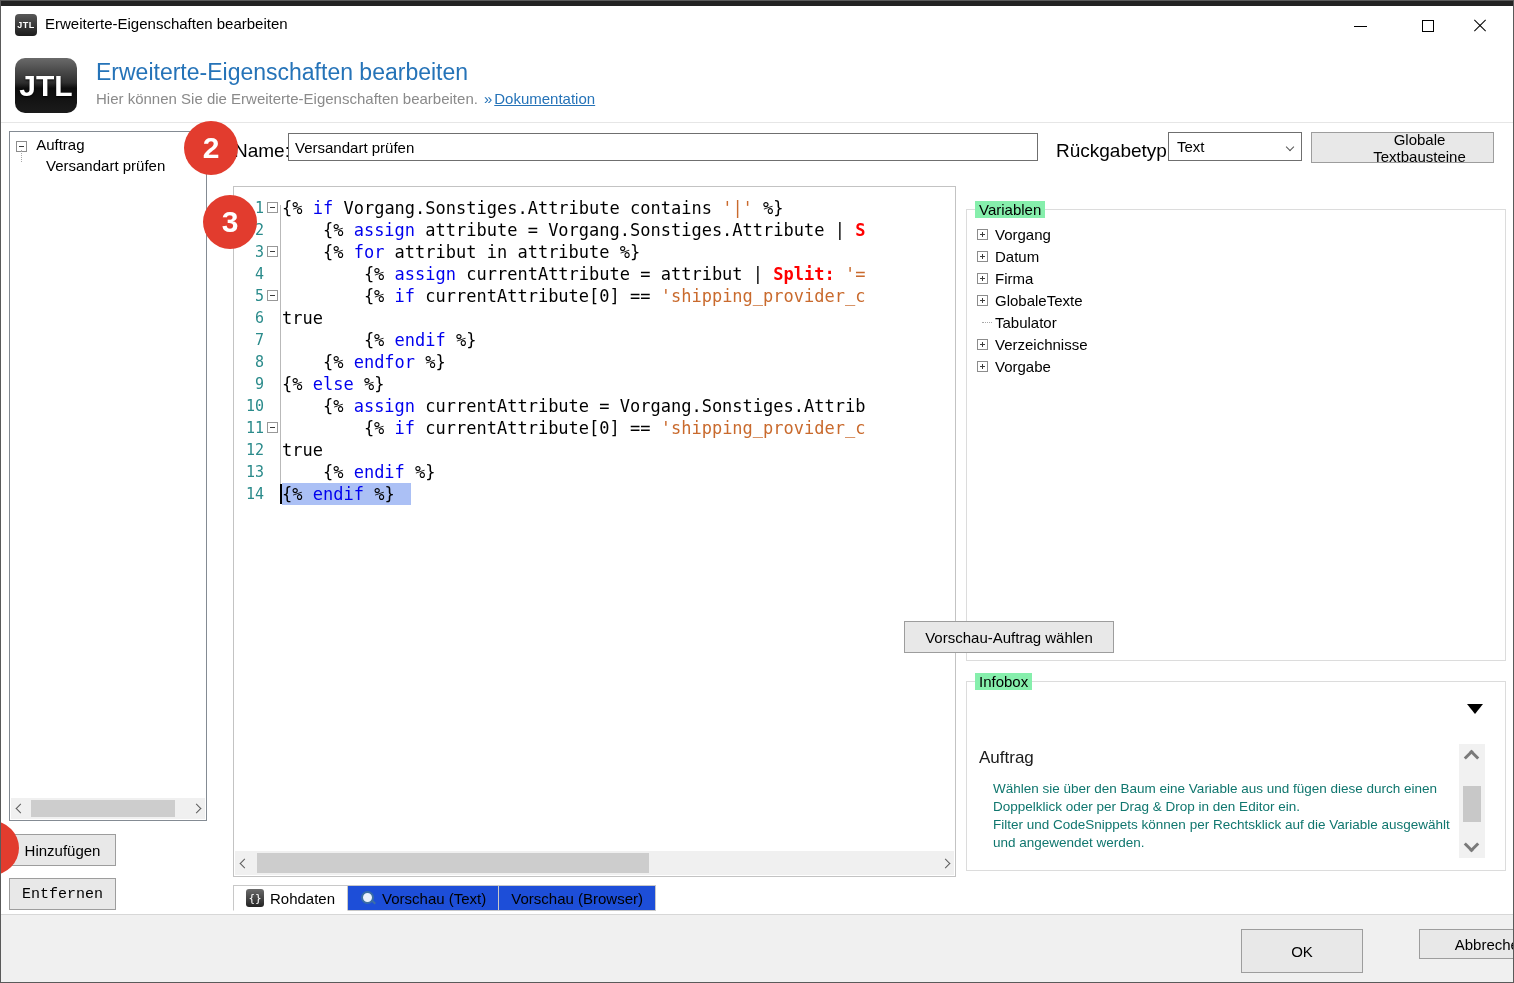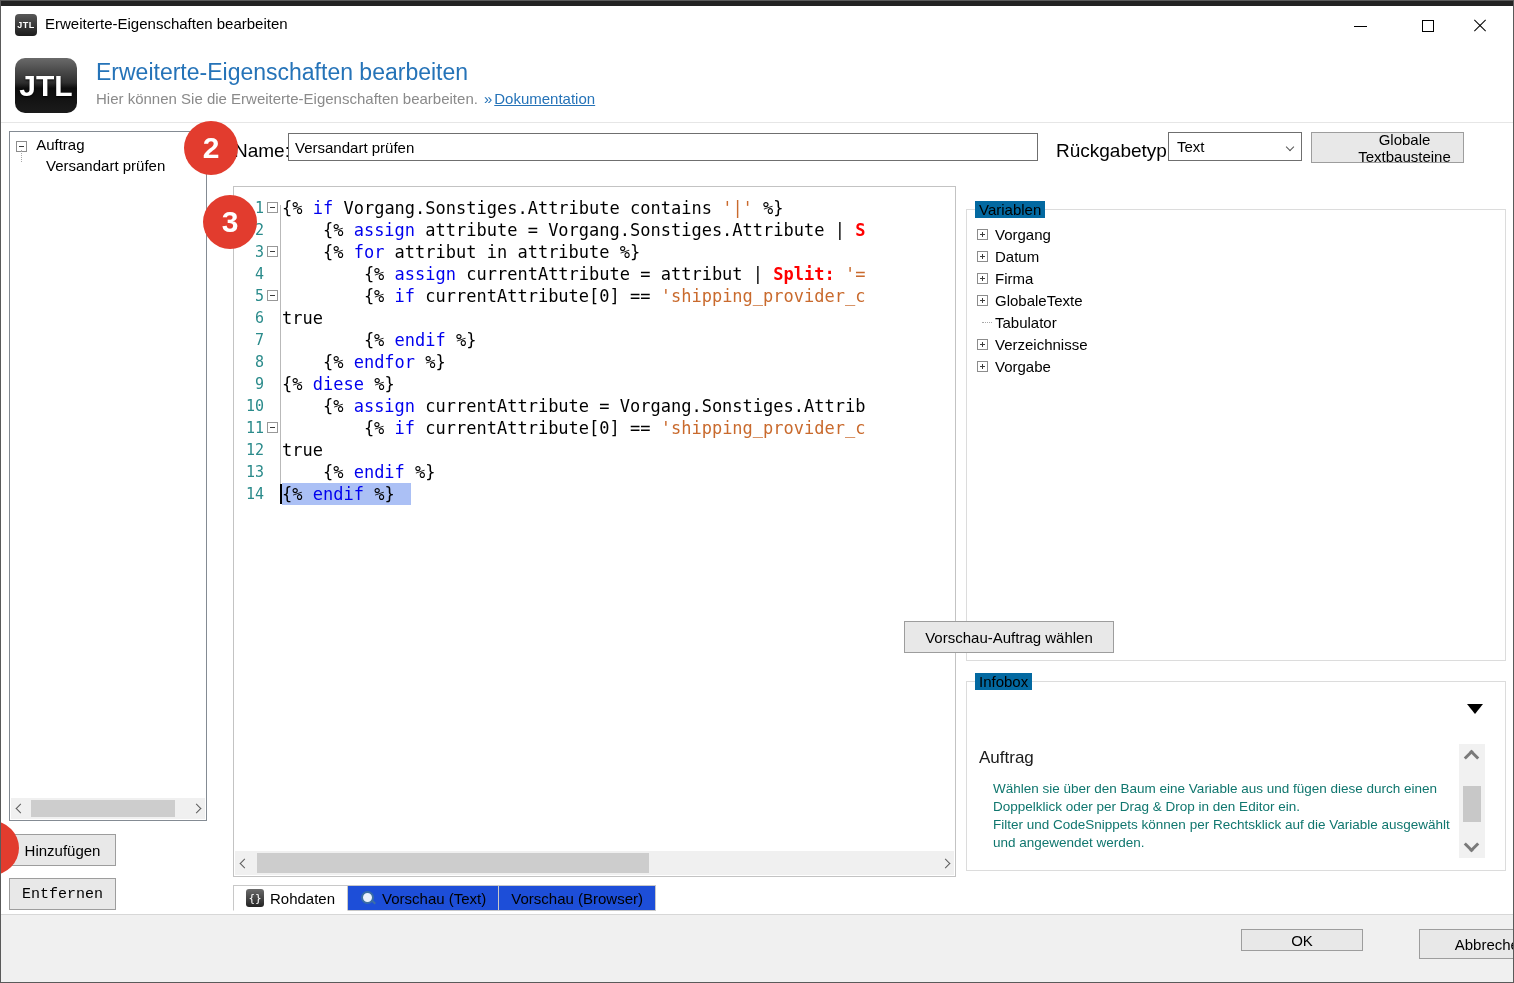--- a/index.html
+++ b/index.html
@@ -83,21 +83,21 @@
   .tab:first-child{border-left-width:1px;}
   .tab.active{background:#fff;border-bottom-color:#fff;}
   .ic-braces{width:18px;height:18px;border-radius:3px;background:linear-gradient(#6b6b6b,#222);color:#fff;
              font-family:"DejaVu Sans Mono",monospace;font-size:11px;display:flex;align-items:center;justify-content:center;}
   .ic-mag{position:relative;width:16px;height:16px;}
   .ic-mag::before{content:"";position:absolute;left:1px;top:1px;width:9px;height:9px;border:2px solid #3b6ea5;border-radius:50%;background:#eaf1fb;}
   .ic-mag::after{content:"";position:absolute;left:11px;top:11px;width:5px;height:2px;background:#3b6ea5;transform:rotate(45deg);}
 
   
   .groupbox{position:absolute;border:1px solid #dcdcdc;background:#fff;}
-  .gb-legend{position:absolute;left:8px;top:-9px;background:#0369a1;padding:0 4px;font-size:15px;color:#000;}
+  .gb-legend{position:absolute;left:8px;top:-9px;background:#86efac;padding:0 4px;font-size:15px;color:#000;}
   .vars{left:965px;top:208px;width:540px;height:452px;}
   .vrow{position:relative;height:22px;line-height:22px;font-size:15px;padding-left:28px;white-space:nowrap;}
   .vrow .expander{position:absolute;left:10px;top:5px;}
   .vrow .stub{position:absolute;left:15px;top:10px;width:10px;border-top:1px dotted #a8a8a8;}
   .infobox{left:965px;top:680px;width:540px;height:190px;}
   .ib-dd{position:absolute;right:22px;top:22px;width:0;height:0;border-left:8px solid transparent;border-right:8px solid transparent;border-top:10px solid #000;cursor:pointer;}
   .ib-head{position:absolute;left:12px;top:66px;font-size:17px;color:#1a1a1a;}
   .ib-text{position:absolute;left:12px;top:98px;width:460px;font-size:13.5px;line-height:18px;color:#0f766e;margin-left:14px;}
   .ib-scroll{position:absolute;right:20px;top:62px;width:26px;height:114px;background:#f1f1f1;}
   .ib-scroll .chev{width:11px;height:11px;border-width:3px;border-color:#7a7a7a;margin:0 auto;}
@@ -163,34 +163,34 @@
   <button class="btn" style="left:8px;top:833px;width:107px;height:32px;">Hinzufügen</button>
   <button class="btn" style="left:8px;top:877px;width:107px;height:32px;font-family:Liberation Mono, monospace;">Entfernen</button>
 
   <div class="lbl" style="left:233px;top:139px;">Name:</div>
   <input class="name-input" type="text" value="Versandart prüfen" style="">
   <div class="lbl" style="left:1055px;top:139px;">Rückgabetyp:</div>
   <div class="dropdown">
     <span>Text</span>
     <i class="chev down"></i>
   </div>
-  <button class="btn" style="left:1310px;top:131px;width:153px;height:31px;padding-left:40px;">Globale Textbausteine</button>
+  <button class="btn" style="left:1310px;top:131px;width:183px;height:31px;padding-left:40px;">Globale Textbausteine</button>
 
   <div class="editor">
     <div class="foldstruct"></div>
     <div class="code-lines">
         <div class="cl"><span class="ln">1</span><span class="fm"><i class="foldbox"></i></span><span class="code"><span class="tk-p">{% </span><span class="tk-k">if</span><span class="tk-p"> Vorgang.Sonstiges.Attribute contains </span><span class="tk-s">'|'</span><span class="tk-p"> %}</span></span></div>
         <div class="cl"><span class="ln">2</span><span class="fm"></span><span class="code"><span class="tk-p">    {% </span><span class="tk-k">assign</span><span class="tk-p"> attribute = Vorgang.Sonstiges.Attribute | </span><span class="tk-f">S</span></span></div>
         <div class="cl"><span class="ln">3</span><span class="fm"><i class="foldbox"></i></span><span class="code"><span class="tk-p">    {% </span><span class="tk-k">for</span><span class="tk-p"> attribut in attribute %}</span></span></div>
         <div class="cl"><span class="ln">4</span><span class="fm"></span><span class="code"><span class="tk-p">        {% </span><span class="tk-k">assign</span><span class="tk-p"> currentAttribute = attribut | </span><span class="tk-f">Split:</span><span class="tk-p"> </span><span class="tk-s">'=</span></span></div>
         <div class="cl"><span class="ln">5</span><span class="fm"><i class="foldbox"></i></span><span class="code"><span class="tk-p">        {% </span><span class="tk-k">if</span><span class="tk-p"> currentAttribute[0] == </span><span class="tk-s">'shipping_provider_c</span></span></div>
         <div class="cl"><span class="ln">6</span><span class="fm"></span><span class="code"><span class="tk-p">true</span></span></div>
         <div class="cl"><span class="ln">7</span><span class="fm"></span><span class="code"><span class="tk-p">        {% </span><span class="tk-k">endif</span><span class="tk-p"> %}</span></span></div>
         <div class="cl"><span class="ln">8</span><span class="fm"></span><span class="code"><span class="tk-p">    {% </span><span class="tk-k">endfor</span><span class="tk-p"> %}</span></span></div>
-        <div class="cl"><span class="ln">9</span><span class="fm"></span><span class="code"><span class="tk-p">{% </span><span class="tk-k">diese</span><span class="tk-p"> %}</span></span></div>
+        <div class="cl"><span class="ln">9</span><span class="fm"></span><span class="code"><span class="tk-p">{% </span><span class="tk-k">else</span><span class="tk-p"> %}</span></span></div>
         <div class="cl"><span class="ln">10</span><span class="fm"></span><span class="code"><span class="tk-p">    {% </span><span class="tk-k">assign</span><span class="tk-p"> currentAttribute = Vorgang.Sonstiges.Attrib</span></span></div>
         <div class="cl"><span class="ln">11</span><span class="fm"><i class="foldbox"></i></span><span class="code"><span class="tk-p">        {% </span><span class="tk-k">if</span><span class="tk-p"> currentAttribute[0] == </span><span class="tk-s">'shipping_provider_c</span></span></div>
         <div class="cl"><span class="ln">12</span><span class="fm"></span><span class="code"><span class="tk-p">true</span></span></div>
         <div class="cl"><span class="ln">13</span><span class="fm"></span><span class="code"><span class="tk-p">    {% </span><span class="tk-k">endif</span><span class="tk-p"> %}</span></span></div>
         <div class="cl sel"><span class="ln">14</span><span class="fm"></span><span class="code"><span class="tk-p">{% </span><span class="tk-k">endif</span><span class="tk-p"> %}</span></span></div>
       </div>
     <div class="hscroll ed-hscroll">
       <span class="hs-arrow" style="left:0;">
           <i class="chev left"></i>
         </span>
@@ -239,20 +239,20 @@
     </div>
     <div class="ib-scroll">
       <i class="chev up ib-up"></i>
       <span class="ib-thumb"></span>
       <i class="chev down ib-down"></i>
     </div>
   </div>
 
   <div class="footer-line"></div>
   <div class="footer">
-    <button class="btn" style="left:1240px;top:14px;width:122px;height:22px;">OK</button>
+    <button class="btn" style="left:1240px;top:14px;width:122px;height:44px;">OK</button>
     <button class="btn" style="left:1418px;top:14px;width:144px;height:30px;">Abbrechen</button>
   </div>
 
   <div class="anno" style="left:-36px;top:820px;">1</div>
   <div class="anno" style="left:183px;top:120px;">2</div>
   <div class="anno" style="left:202px;top:194px;">3</div>
 </div>
 
 </body></html>

